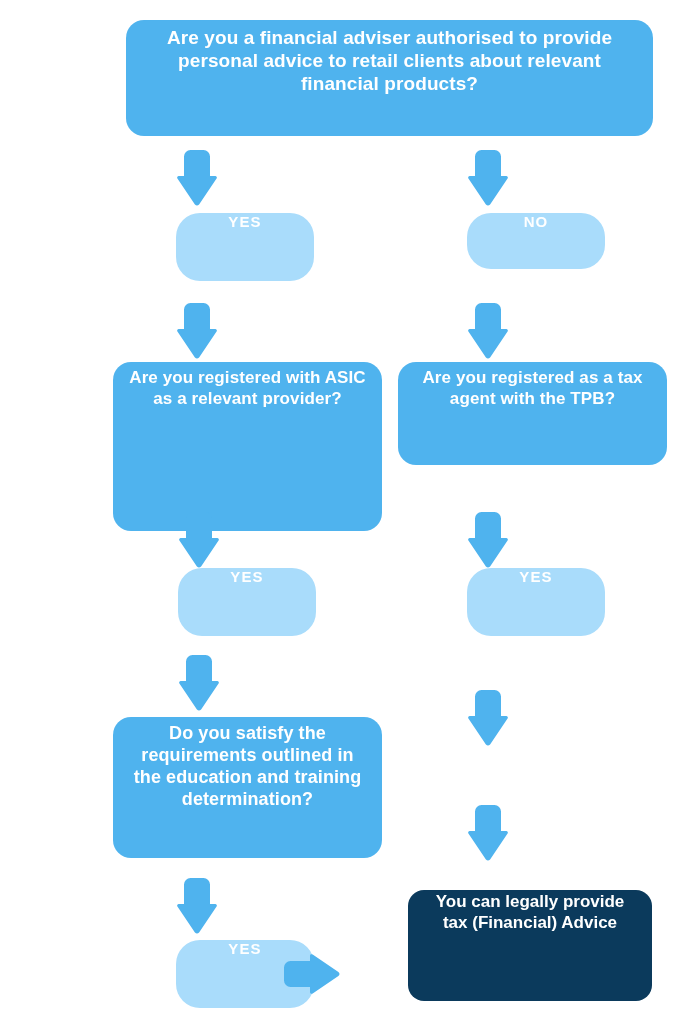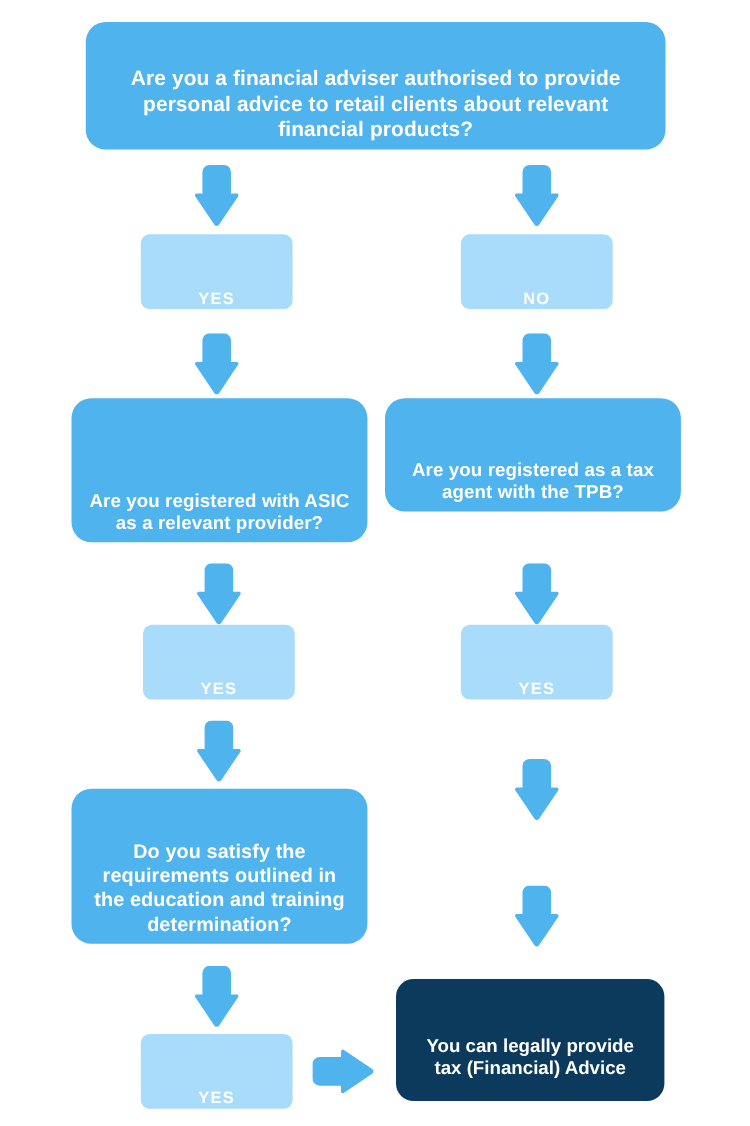--- a/index.html
+++ b/index.html
@@ -17,50 +17,51 @@
     height: 1024px;
     background: #ffffff;
     overflow: hidden;
   }
 
   
   .node {
     position: absolute;
     box-sizing: border-box;
     display: flex;
-    align-items: flex-end;
+    align-items: flex-start;
     justify-content: center;
     text-align: center;
     border-radius: 18px;
     line-height: 1.22;
+    margin-left: 48px;
   }
 
   .node.question {
     background: #4FB3EE;
     color: #ffffff;
     font-weight: bold;
     letter-spacing: 0.1px;
     padding: 6px 14px;
   }
 
   .node.answer {
     background: #A9DCFB;
     color: #ffffff;
     font-weight: bold;
     font-size: 15px;
     letter-spacing: 1.1px;
-    border-radius: 8px;
+    border-radius: 24px;
   }
 
   .node.result {
     background: #0B3A5C;
     color: #ffffff;
     font-weight: bold;
     border-radius: 16px;
-    padding: 19px 18px;
+    padding: 2px 18px;
   }
 
   .node .label {
     display: block;
     width: 100%;
     white-space: pre-line;
   }
 
   
   .arrow {
@@ -90,37 +91,37 @@
   <div class="arrow" style="left:467px; top:150px; width:42px; height:56px;">
     <svg viewBox="0 0 42 56" preserveAspectRatio="none" aria-hidden="true">
       <path d="M14.5 0 h13 a6.5 6.5 0 0 1 6.5 6.5 V26 h5.2 a1.6 1.6 0 0 1 1.2 2.7 L23.1 54.4 a2.9 2.9 0 0 1 -4.2 0 L1.6 28.7 A1.6 1.6 0 0 1 2.8 26 H8 V6.5 A6.5 6.5 0 0 1 14.5 0 Z" fill="#4FB3EE"></path>
     </svg>
   </div>
 
   <div class="node answer" style="left:128px; top:213px; width:138px; height:68px;">
     <span class="label">YES</span>
   </div>
 
-  <div class="node answer" style="left:419px; top:213px; width:138px; height:68px;">
+  <div class="node answer" style="left:419px; top:213px; width:138px; height:56px;">
     <span class="label">NO</span>
   </div>
 
   <div class="arrow" style="left:176px; top:303px; width:42px; height:56px;">
     <svg viewBox="0 0 42 56" preserveAspectRatio="none" aria-hidden="true">
       <path d="M14.5 0 h13 a6.5 6.5 0 0 1 6.5 6.5 V26 h5.2 a1.6 1.6 0 0 1 1.2 2.7 L23.1 54.4 a2.9 2.9 0 0 1 -4.2 0 L1.6 28.7 A1.6 1.6 0 0 1 2.8 26 H8 V6.5 A6.5 6.5 0 0 1 14.5 0 Z" fill="#4FB3EE"></path>
     </svg>
   </div>
 
   <div class="arrow" style="left:467px; top:303px; width:42px; height:56px;">
     <svg viewBox="0 0 42 56" preserveAspectRatio="none" aria-hidden="true">
       <path d="M14.5 0 h13 a6.5 6.5 0 0 1 6.5 6.5 V26 h5.2 a1.6 1.6 0 0 1 1.2 2.7 L23.1 54.4 a2.9 2.9 0 0 1 -4.2 0 L1.6 28.7 A1.6 1.6 0 0 1 2.8 26 H8 V6.5 A6.5 6.5 0 0 1 14.5 0 Z" fill="#4FB3EE"></path>
     </svg>
   </div>
 
-  <div class="node question" style="left:65px; top:362px; width:269px; height:131px; font-size:17px;">
+  <div class="node question" style="left:65px; top:362px; width:269px; height:169px; font-size:17px;">
     <span class="label">Are you registered with ASIC as a relevant provider?</span>
   </div>
 
   <div class="node question" style="left:350px; top:362px; width:269px; height:103px; font-size:17px;">
     <span class="label">Are you registered as a tax agent with the TPB?</span>
   </div>
 
   <div class="arrow" style="left:178px; top:512px; width:42px; height:56px;">
     <svg viewBox="0 0 42 56" preserveAspectRatio="none" aria-hidden="true">
       <path d="M14.5 0 h13 a6.5 6.5 0 0 1 6.5 6.5 V26 h5.2 a1.6 1.6 0 0 1 1.2 2.7 L23.1 54.4 a2.9 2.9 0 0 1 -4.2 0 L1.6 28.7 A1.6 1.6 0 0 1 2.8 26 H8 V6.5 A6.5 6.5 0 0 1 14.5 0 Z" fill="#4FB3EE"></path>

